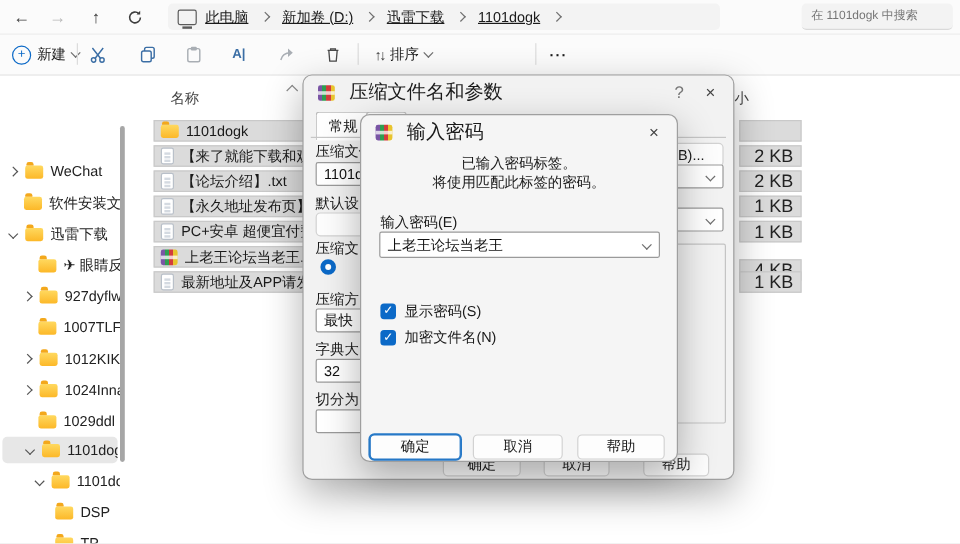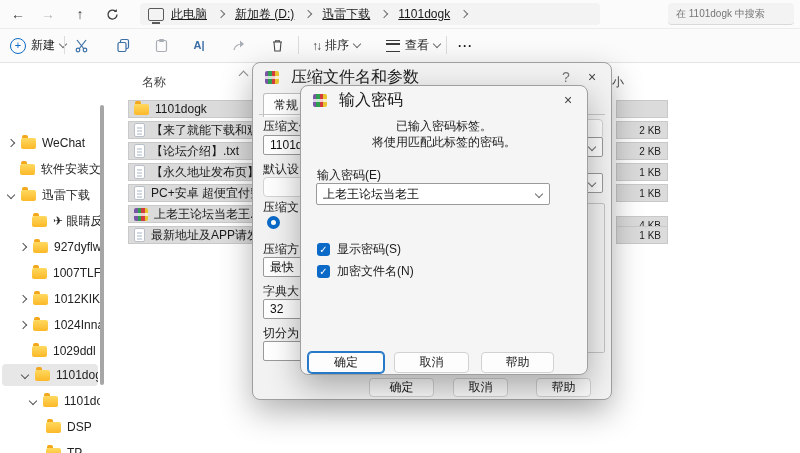--- a/index.html
+++ b/index.html
@@ -42,21 +42,21 @@
   .fold::before{content:"";position:absolute;top:-3px;left:1px;width:6px;height:3px;background:#f3a81c;border-radius:2px 2px 0 0;}
   .docic{display:inline-block;width:11px;height:14px;background:#fff;border:1px solid #b9c0c9;border-radius:2px;flex:none;position:relative;box-sizing:border-box;}
   .docic::before{content:"";position:absolute;left:2px;right:2px;top:3px;height:1.5px;background:#d4dae1;box-shadow:0 3px 0 #d4dae1,0 6px 0 #d4dae1;}
   .raric{display:inline-block;width:14px;height:13px;border-radius:2px;flex:none;position:relative;background:linear-gradient(90deg,#7a55a5 0 25%,#2f9e50 25% 50%,#d23c3c 50% 75%,#e8c42e 75% 100%);}
   .raric::after{content:"";position:absolute;left:0;right:0;top:5px;height:3px;background:rgba(255,255,255,.75);}
 
   
   .colhead{position:absolute;top:74px;font-size:12px;color:#444;}
   .sortup{position:absolute;left:240px;top:72px;width:6px;height:6px;border-left:1.2px solid #8a8a8a;border-top:1.2px solid #8a8a8a;transform:rotate(45deg);}
   .frow{position:absolute;left:128px;width:258px;height:18px;background:#dbdbdb;border:1px solid #c9c9c9;display:flex;align-items:center;gap:6px;padding:0 5px;font-size:12px;box-sizing:border-box;white-space:nowrap;overflow:hidden;}
-  .fsize{position:absolute;left:616px;width:52px;height:18px;background:#dbdbdb;border:1px solid #c9c9c9;font-size:10px;display:flex;align-items:center;justify-content:flex-end;padding-right:6px;box-sizing:border-box;color:#222;}
+  .fsize{position:absolute;left:616px;width:52px;height:18px;background:#dbdbdb;border:1px solid #c9c9c9;font-size:15px;display:flex;align-items:center;justify-content:flex-end;padding-right:6px;box-sizing:border-box;color:#222;}
 
   
   .dlg{position:absolute;background:#f2f2f2;border:1px solid #9f9f9f;border-radius:8px;box-shadow:0 12px 32px rgba(0,0,0,.30);box-sizing:border-box;}
   .dlgtitle{position:absolute;left:0;top:0;right:0;height:28px;display:flex;align-items:center;gap:12px;padding:0 12px;font-size:16px;box-sizing:border-box;}
   .dlgx{position:absolute;top:4px;width:22px;height:20px;display:flex;align-items:center;justify-content:center;font-size:14px;color:#444;}
   .btn{position:absolute;background:#fdfdfd;border:1px solid #d2d2d2;border-radius:4px;font-size:12px;display:flex;align-items:center;justify-content:center;box-sizing:border-box;color:#1a1a1a;}
   .btn.focus{border:1px solid #2779c7;box-shadow:0 0 0 1px #2779c7;}
   .combo{position:absolute;background:#fff;border:1px solid #9a9a9a;border-radius:2px;display:flex;align-items:center;box-sizing:border-box;}
   .combo input{border:none;outline:none;background:transparent;flex:1;font-size:12px;font-family:inherit;padding:0 6px;color:#111;min-width:0;}
   .combo .cdown{margin:0 7px 0 0;}
@@ -134,25 +134,20 @@
       <svg width="15" height="15" viewBox="0 0 15 15">
           <path d="M3 4h9M5.5 4V2.8h4V4M4 4l.8 9h5.4L11 4" fill="none" stroke="#4a4a4a" stroke-width="1.1"></path>
         </svg>
     </span>
     <span class="tdiv" style="left:298px"></span>
     <span class="tbtn" style="left:306px">
       <span class="sortg">↑↓</span>
       <span>排序</span>
       <span class="cdown"></span>
     </span>
-    <span class="tbtn" style="left:380px">
-      <span class="hamb"></span>
-      <span>查看</span>
-      <span class="cdown"></span>
-    </span>
     <span class="tdiv" style="left:446px"></span>
     <span class="tbtn" style="left:452px;font-weight:bold;letter-spacing:1px">···</span>
   </div>
 
   <div>
     <div class="sit pl1" style="top:84px">
         <span class="chev"></span>
         <span class="fold"></span>
         <span class="lab">WeChat</span>
       </div>
@@ -299,21 +294,21 @@
         <input readonly="" style="">
         <span class="cdown"></span>
       </div>
     <div class="gbox" style="left:168px;top:140px;width:182px;height:148px"></div>
 
     <div class="btn" style="left:116px;top:315px;width:65px;height:19px">确定</div>
     <div class="btn" style="left:200px;top:315px;width:55px;height:19px">取消</div>
     <div class="btn" style="left:283px;top:315px;width:55px;height:19px">帮助</div>
   </div>
 
-  <div class="dlg" style="left:300px;top:85px;width:288px;height:290px;background:#f5f5f5;z-index:20">
+  <div class="dlg" style="left:300px;top:95px;width:265px;height:290px;background:#f5f5f5;z-index:20">
     <div class="dlgtitle">
       <span class="raric"></span>
       <span>输入密码</span>
     </div>
     <span class="dlgx" style="right:8px">×</span>
 
     <div style="position:absolute;left:0;right:0;top:48px;text-align:center;font-size:12px">将使用匹配此标签的密码。</div>
     <div style="position:absolute;left:0;right:0;top:32px;text-align:center;font-size:12px">已输入密码标签。</div>
 
     <span class="dlab" style="left:16px;top:81px">输入密码(E)</span>

